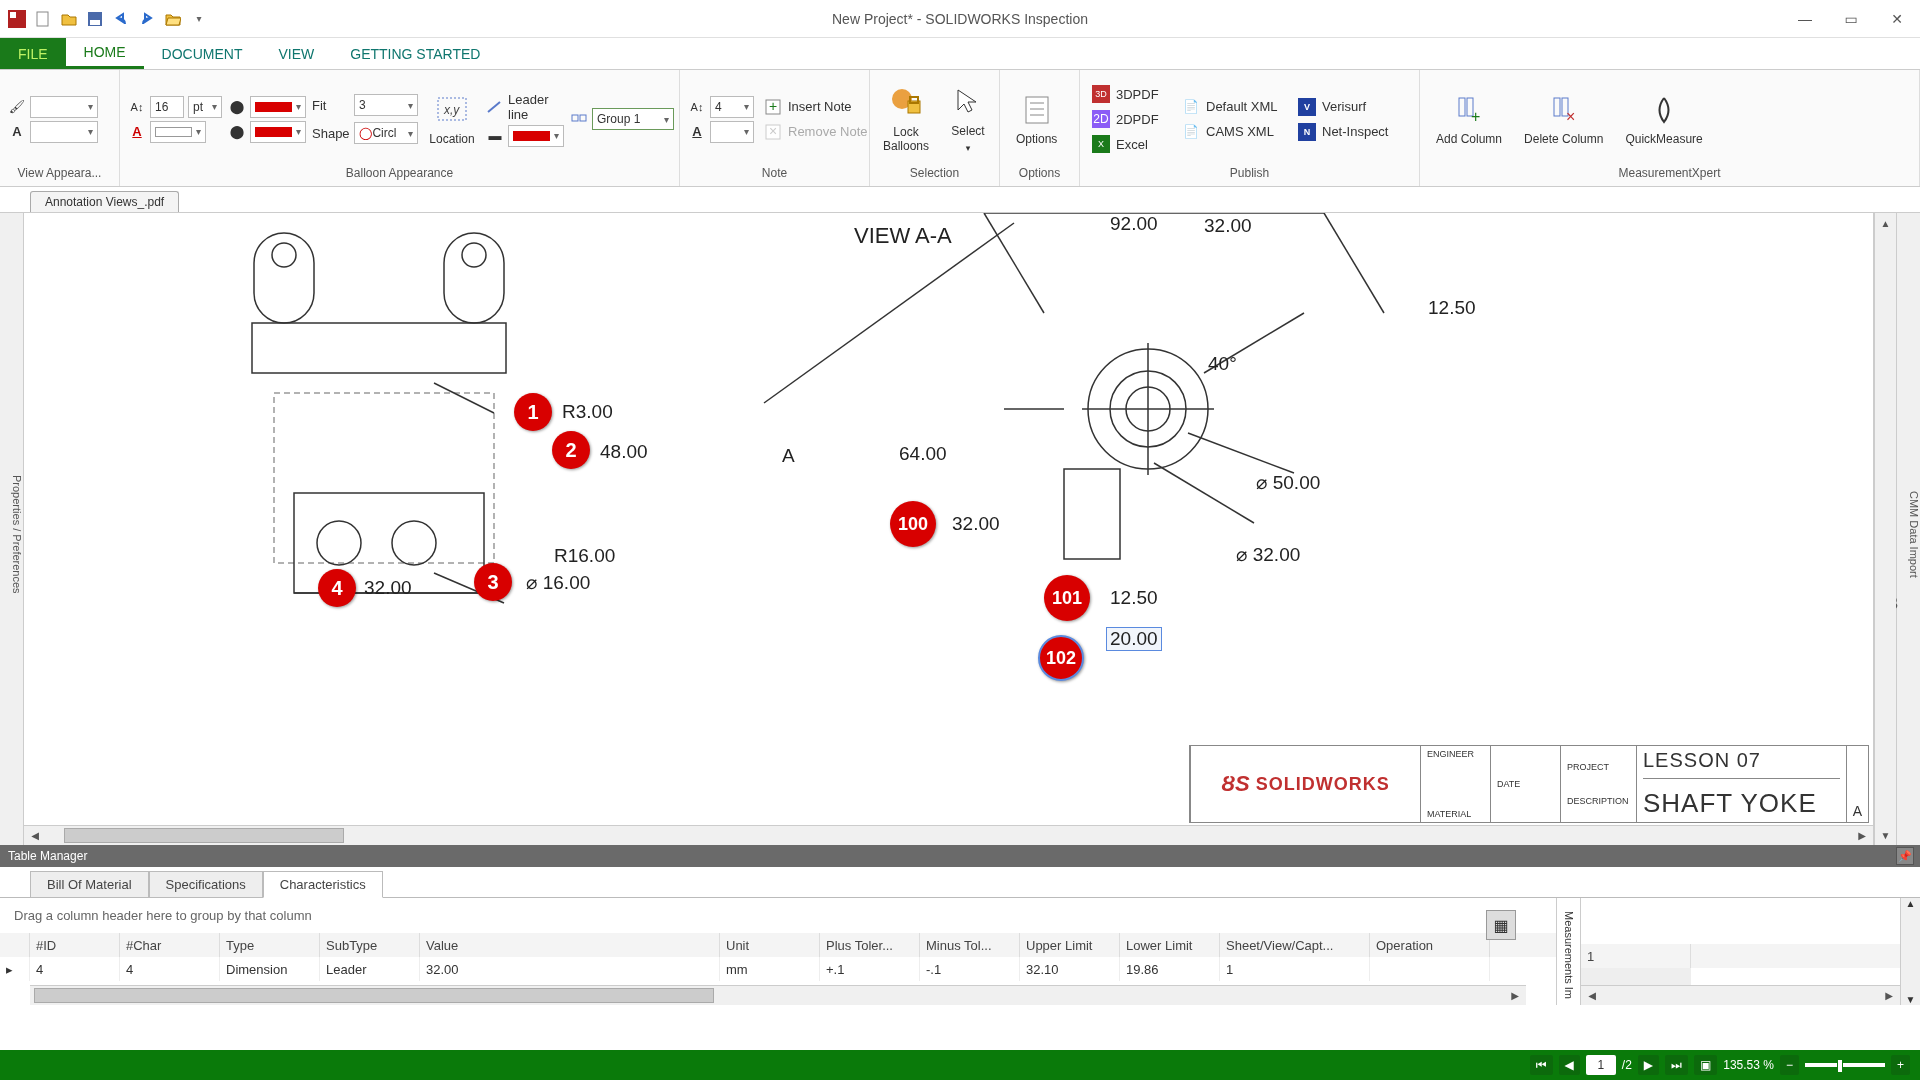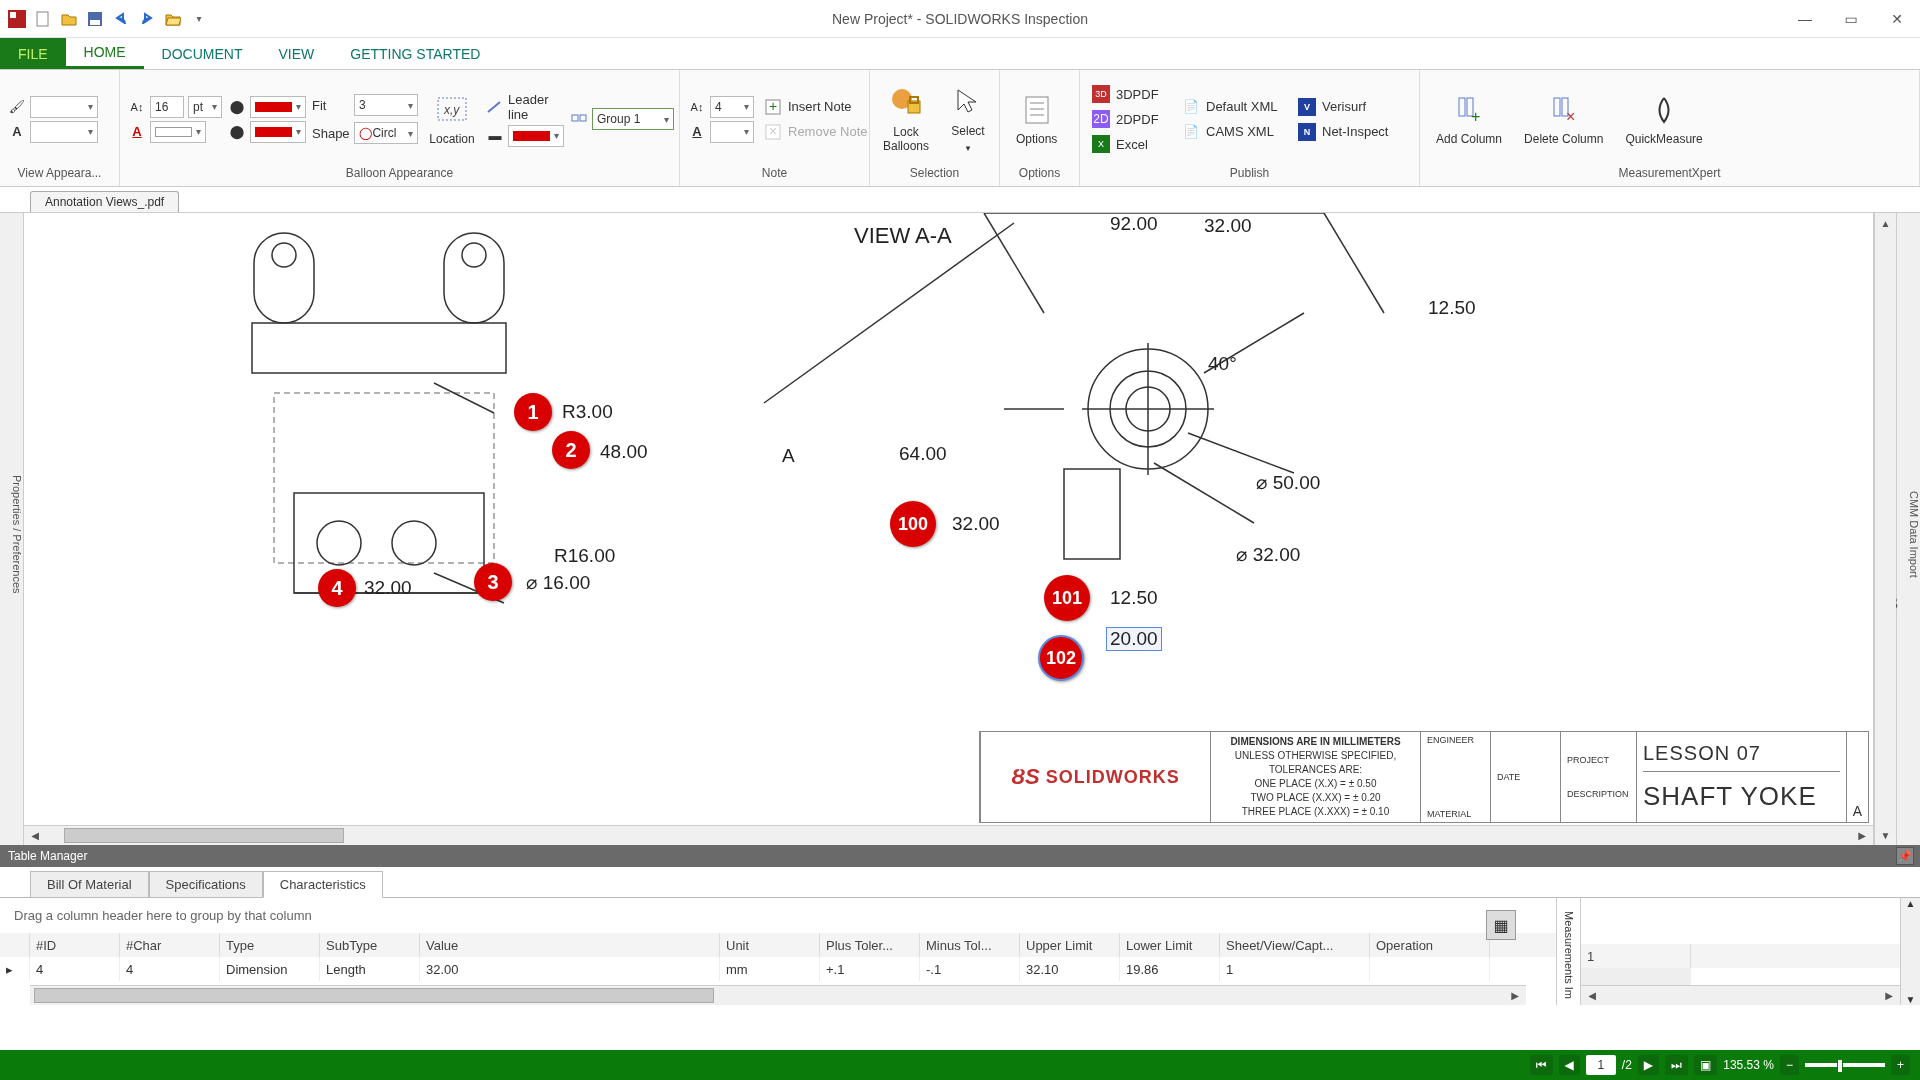--- a/index.html
+++ b/index.html
@@ -460,28 +460,20 @@
 
     <div class="dim" style="left:758px;top:232px">A</div>
 
     <div class="title-block" style="right:4px;bottom:22px">
       <div class="tb-cell" style="width:230px;align-items:center;justify-content:center">
         <div style="display:flex;align-items:center;gap:6px">
             <span style="color:#c03030;font-size:22px;font-weight:bold;font-style:italic">ȢS</span>
             <span style="color:#c03030;font-size:18px;font-weight:bold;letter-spacing:1px">SOLIDWORKS</span>
           </div>
       </div>
-      <div class="tb-cell" style="width:210px;text-align:center;font-size:10px;line-height:1.4">
-        <b>DIMENSIONS ARE IN  MILLIMETERS</b>
-        <span>UNLESS OTHERWISE SPECIFIED,</span>
-        <span>TOLERANCES ARE:</span>
-        <span>ONE PLACE (X.X) = ± 0.50</span>
-        <span>TWO PLACE (X.XX) = ± 0.20</span>
-        <span>THREE PLACE (X.XXX) = ± 0.10</span>
-      </div>
       <div class="tb-cell" style="width:70px">
         <span style="font-size:9px">ENGINEER</span>
         <div style="flex:1"></div>
         <span style="font-size:9px">MATERIAL</span>
       </div>
       <div class="tb-cell" style="width:70px">
           <span style="font-size:9px;">DATE</span>
         </div>
       <div class="tb-cell" style="width:76px">
         <span style="font-size:9px">PROJECT</span>
@@ -542,21 +534,21 @@
       <div class="gh-cell" style="width:100px">Upper Limit</div>
       <div class="gh-cell" style="width:100px">Lower Limit</div>
       <div class="gh-cell" style="width:150px">Sheet/View/Capt...</div>
       <div class="gh-cell" style="width:120px">Operation</div>
     </div>
     <div class="grid-row">
       <div class="gr-cell" style="width:30px">▸</div>
       <div class="gr-cell" style="width:90px">4</div>
       <div class="gr-cell" style="width:100px">4</div>
       <div class="gr-cell" style="width:100px">Dimension</div>
-      <div class="gr-cell" style="width:100px">Length</div>
+      <div class="gr-cell" style="width:100px">Leader</div>
       <div class="gr-cell" style="width:300px">32.00</div>
       <div class="gr-cell" style="width:100px">mm</div>
       <div class="gr-cell" style="width:100px">+.1</div>
       <div class="gr-cell" style="width:100px">-.1</div>
       <div class="gr-cell" style="width:100px">32.10</div>
       <div class="gr-cell" style="width:100px">19.86</div>
       <div class="gr-cell" style="width:150px">1</div>
       <div class="gr-cell" style="width:120px"></div>
     </div>
     <div class="scroll-h" style="position:absolute;left:30px;right:30px;bottom:0">

